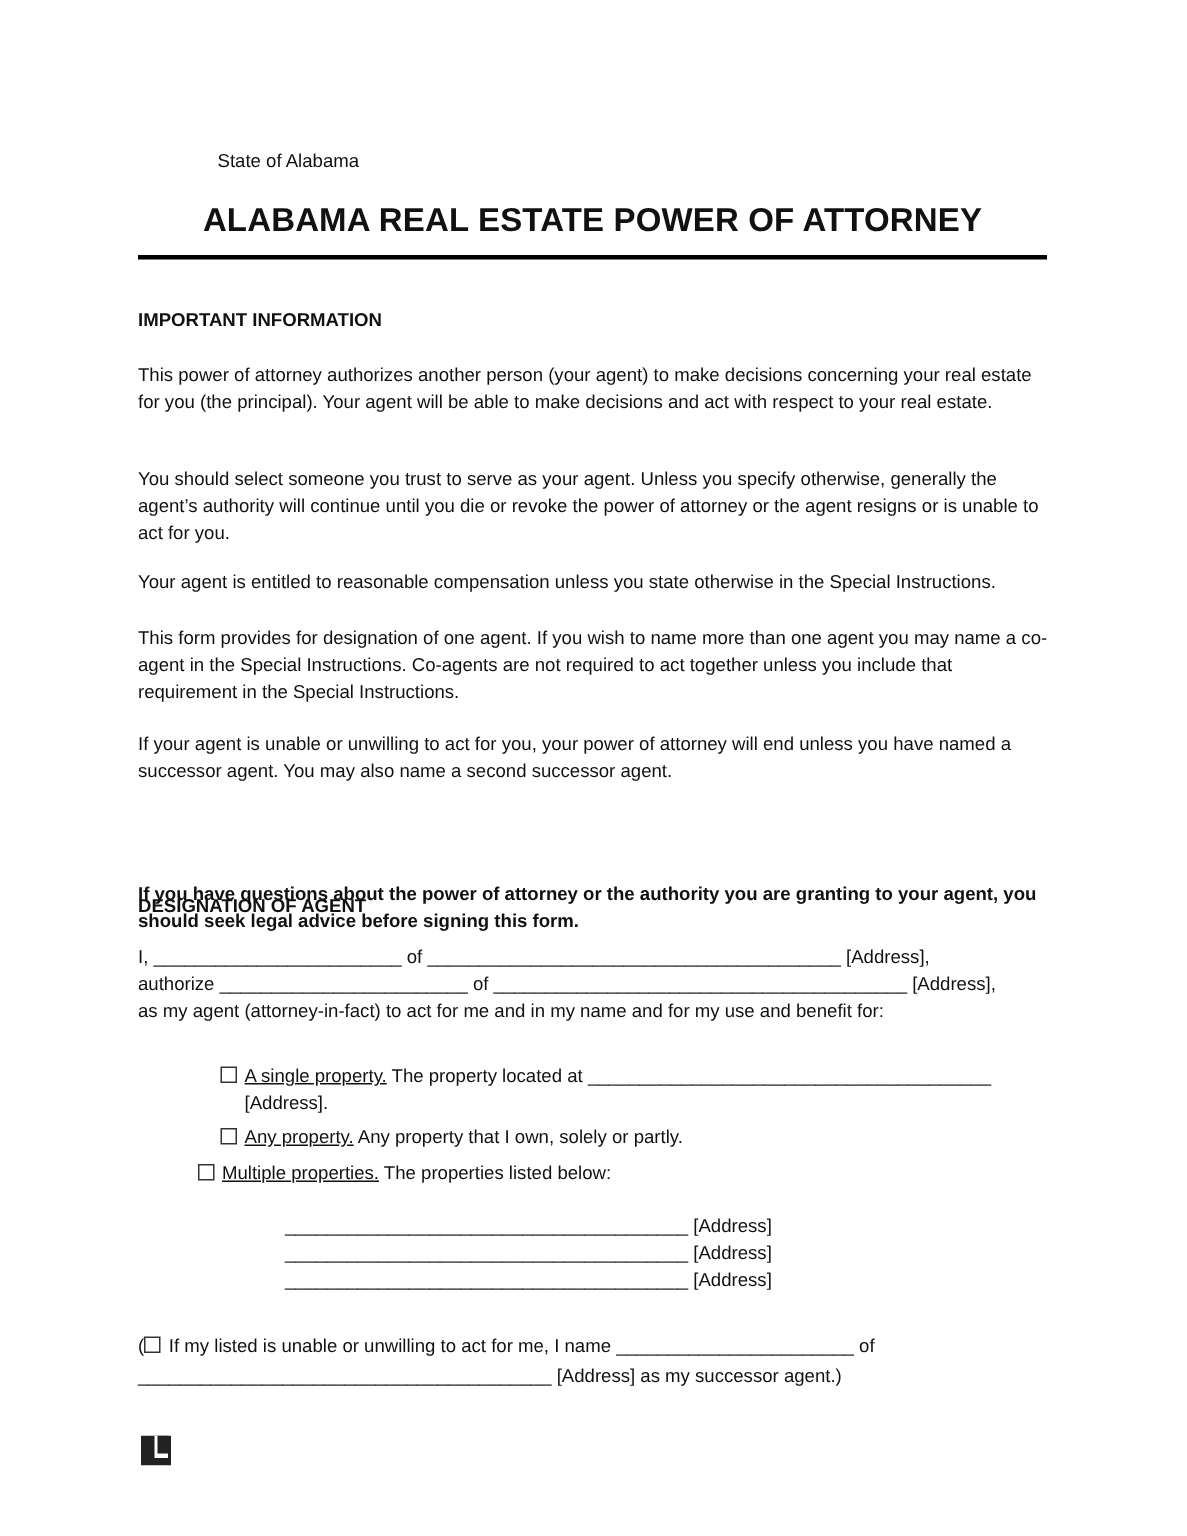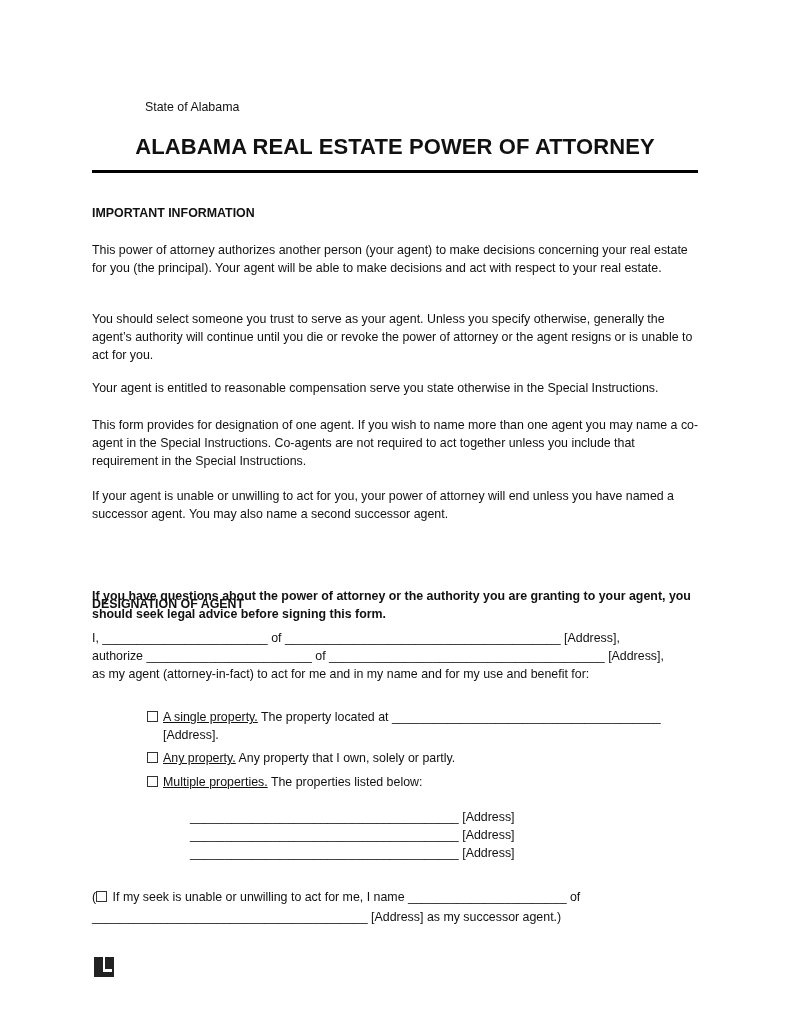--- a/index.html
+++ b/index.html
@@ -21,21 +21,21 @@
 <body>
 
 <div class="abs state">State of Alabama</div>
 <div class="abs title">ALABAMA REAL ESTATE POWER OF ATTORNEY</div>
 <div class="abs rule"></div>
 
 <div class="abs heading" style="top:206px;">IMPORTANT INFORMATION</div>
 
 <div class="abs para" style="top:241px;">This power of attorney authorizes another person (your agent) to make decisions concerning your real estate for you (the principal). Your agent will be able to make decisions and act with respect to your real estate.</div>
 <div class="abs para" style="top:310px;">You should select someone you trust to serve as your agent. Unless you specify otherwise, generally the agent’s authority will continue until you die or revoke the power of attorney or the agent resigns or is unable to act for you.</div>
-<div class="abs para" style="top:379px;">Your agent is entitled to reasonable compensation serve you state otherwise in the Special Instructions.</div>
+<div class="abs para" style="top:379px;">Your agent is entitled to reasonable compensation unless you state otherwise in the Special Instructions.</div>
 <div class="abs para" style="top:416px;">This form provides for designation of one agent. If you wish to name more than one agent you may name a co-agent in the Special Instructions. Co-agents are not required to act together unless you include that requirement in the Special Instructions.</div>
 <div class="abs para" style="top:487px;">If your agent is unable or unwilling to act for you, your power of attorney will end unless you have named a successor agent. You may also name a second successor agent.</div>
 <div class="abs para bold" style="top:539px;margin-top:48px;">If you have questions about the power of attorney or the authority you are granting to your agent, you should seek legal advice before signing this form.</div>
 
 <div class="abs heading" style="top:597px;">DESIGNATION OF AGENT</div>
 
 <div class="abs line" style="left:92px; top:629px;">
   <span>I, </span><span>________________________</span><span> of </span><span>________________________________________</span><span> [Address],</span>
 </div>
 <div class="abs line" style="left:92px; top:647px;">
@@ -45,36 +45,36 @@
 
 <div class="abs line" style="left:147px; top:708px;">
   <span class="cb"></span><span class="u">A single property.</span><span> The property located at  </span><span>_______________________________________</span>
 </div>
 <div class="abs line" style="left:147px; top:726px;margin-left:16px;">[Address].</div>
 
 <div class="abs line" style="left:147px; top:749px;">
   <span class="cb"></span><span class="u">Any property.</span><span> Any property that I own, solely or partly.</span>
 </div>
 
-<div class="abs line" style="left:147px; top:773px;">
+<div class="abs line" style="left:132px; top:773px;">
   <span class="cb"></span><span class="u">Multiple properties.</span><span> The properties listed below:</span>
 </div>
 
 <div class="abs line" style="left:190px; top:808px;">
   <span>_______________________________________</span><span> [Address]</span>
 </div>
 <div class="abs line" style="left:190px; top:826px;">
   <span>_______________________________________</span><span> [Address]</span>
 </div>
 <div class="abs line" style="left:190px; top:844px;">
   <span>_______________________________________</span><span> [Address]</span>
 </div>
 
 <div class="abs line" style="left:92px; top:888px;">
-  <span>(</span><span class="cb" style="margin-right:2px;"></span><span> If my seek is unable or unwilling to act for me, I name </span><span>_______________________</span><span> of</span>
+  <span>(</span><span class="cb" style="margin-right:2px;"></span><span> If my listed is unable or unwilling to act for me, I name </span><span>_______________________</span><span> of</span>
 </div>
 <div class="abs line" style="left:92px; top:908px;">
   <span>________________________________________</span><span> [Address] as my successor agent.)</span>
 </div>
 
 <div class="abs logo">
   <svg width="20" height="20" viewBox="0 0 20 20">
     <rect x="0" y="0" width="20" height="20" fill="#222"></rect>
     <rect x="9" y="0" width="9" height="15" fill="#fff"></rect>
     <rect x="11" y="0" width="7" height="12" fill="#222"></rect>

